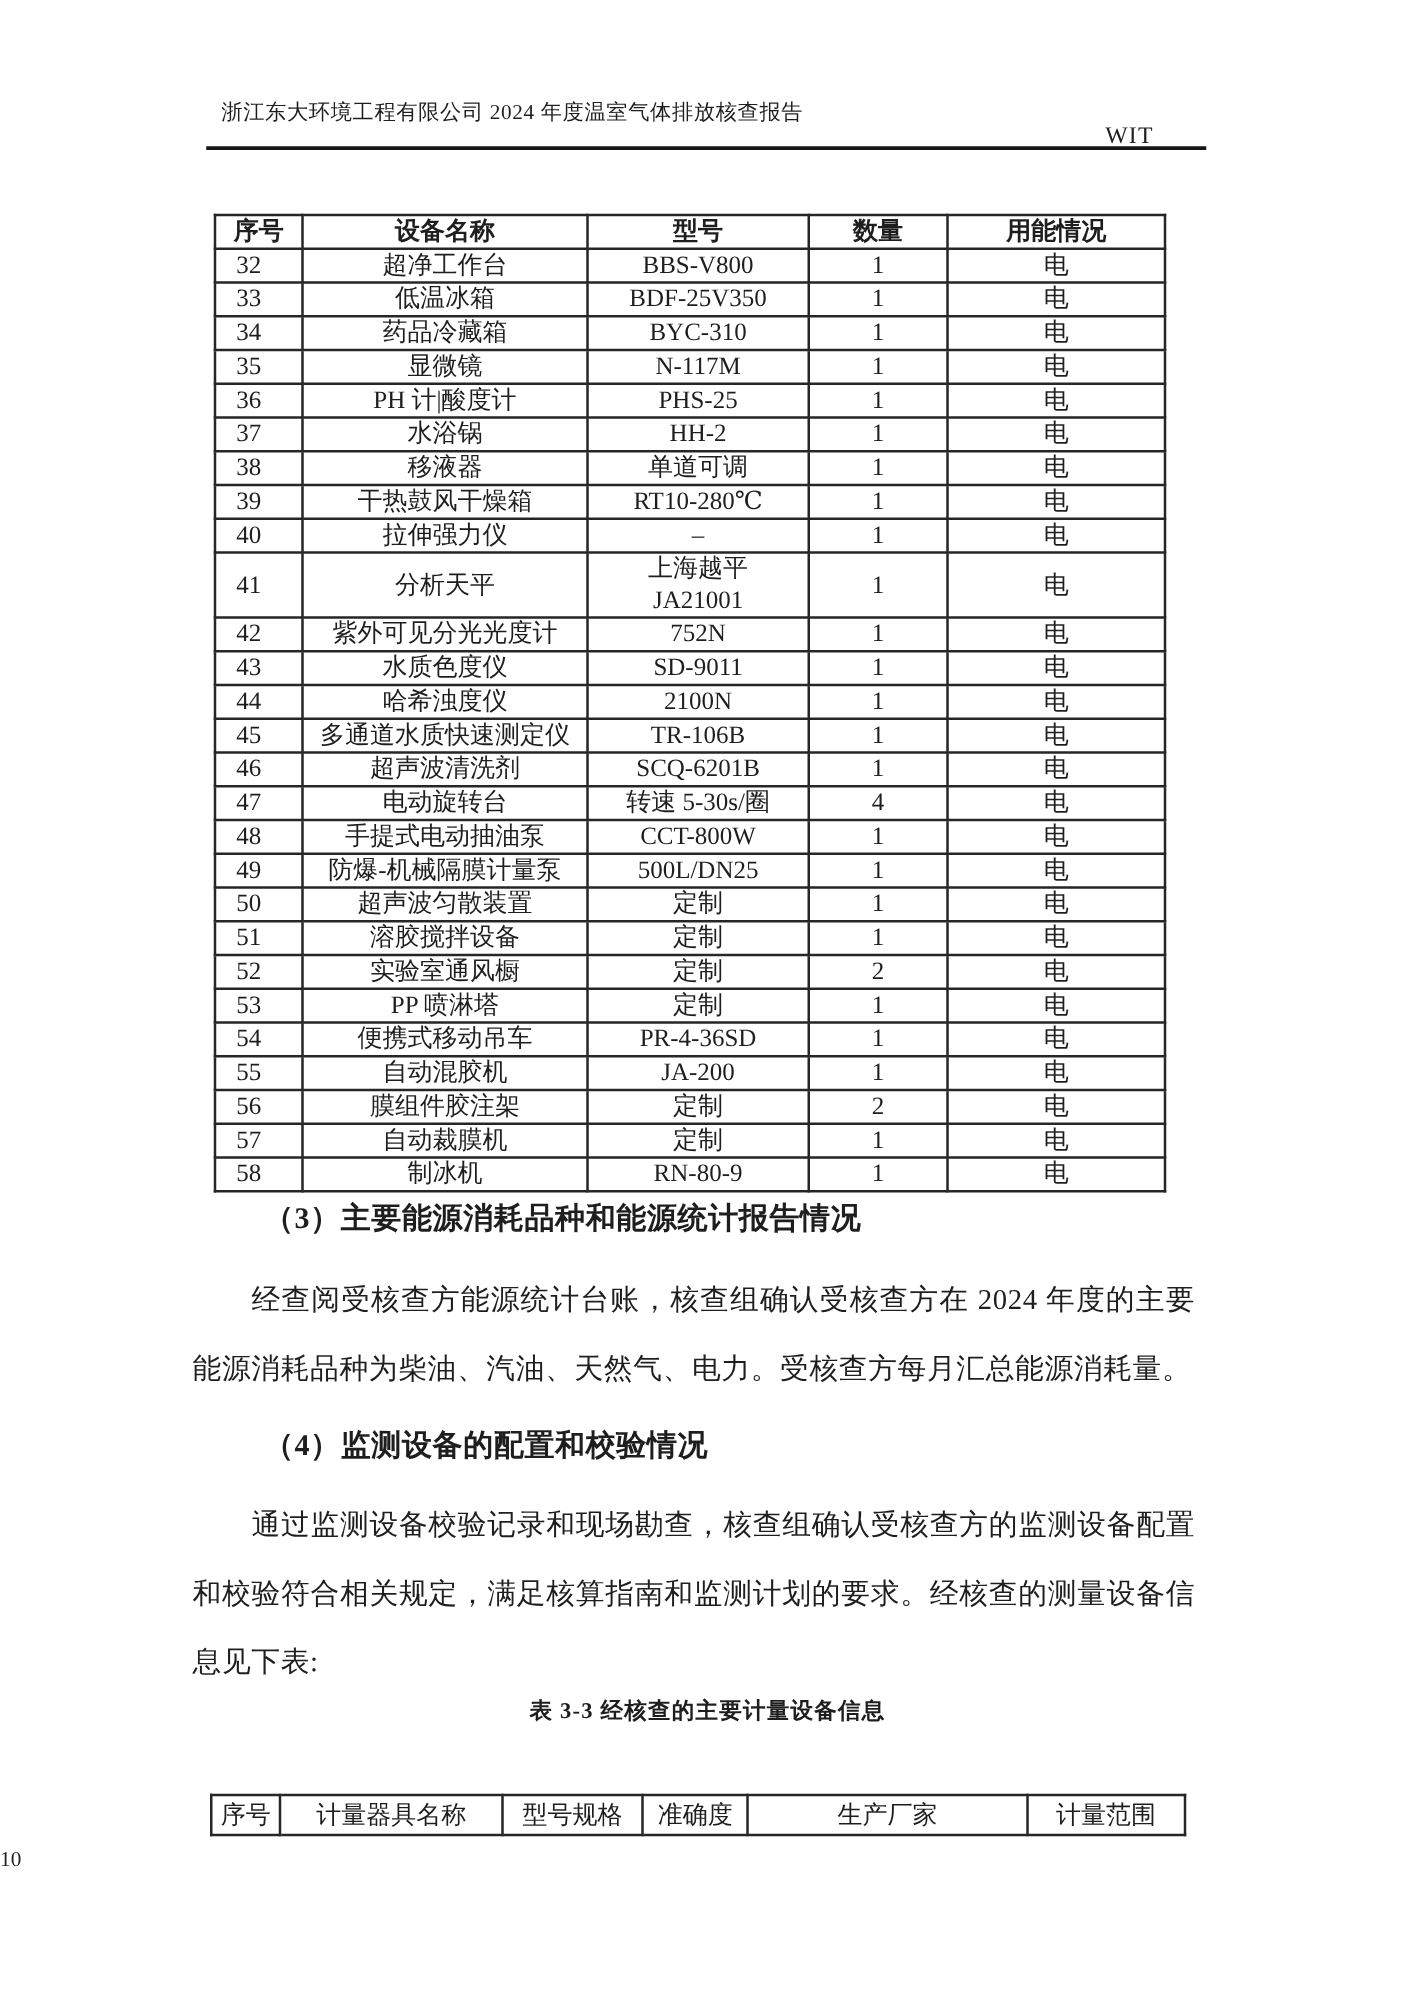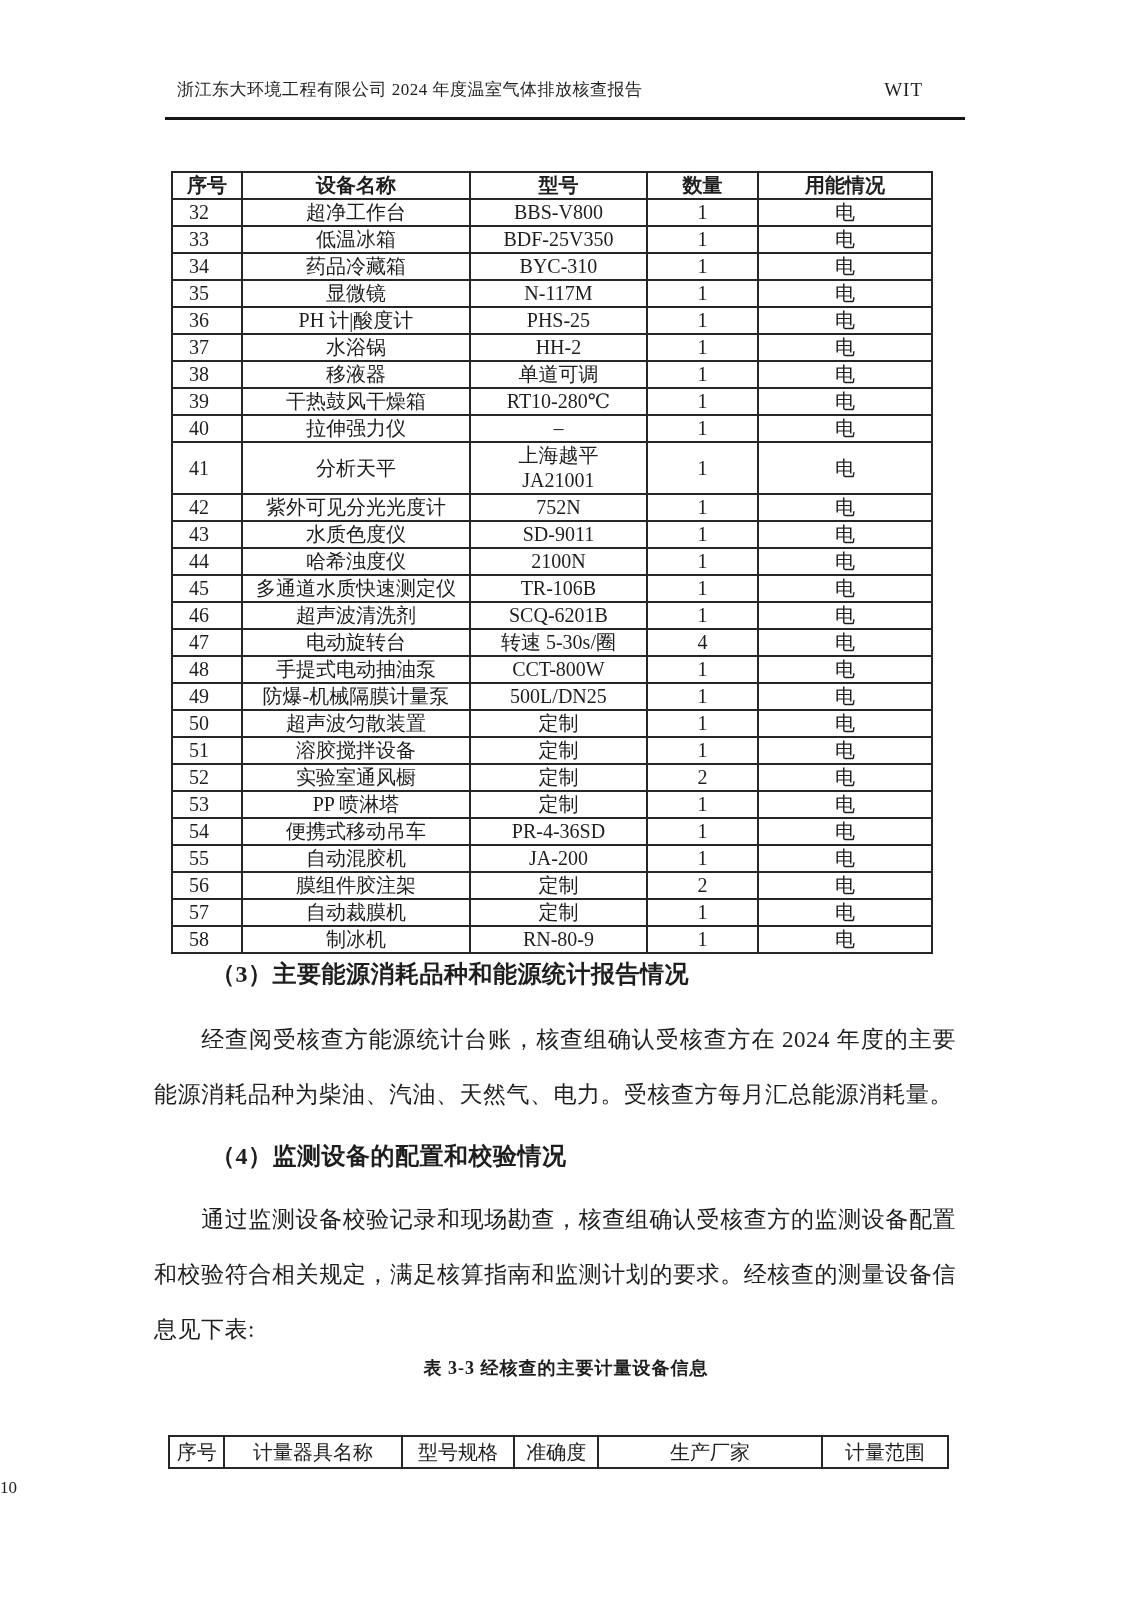--- a/index.html
+++ b/index.html
@@ -4,25 +4,25 @@
 <style>
   html,body { margin:0; padding:0; background:#ffffff; }
   .page {
     position:relative; width:1131px; height:1600px; background:#ffffff;
     font-family:"Liberation Serif","DejaVu Serif",serif; color:#1e1e1e;
     overflow:hidden;
   }
   
   .doc-header {
     position:absolute; top:78px; left:165px; width:800px;
-    display:flex; justify-content:space-between; align-items:flex-end;
+    display:flex; justify-content:space-between; 
     font-size:17px;
   }
   .doc-header .title { padding-left:12px; letter-spacing:0.5px; }
-  .doc-header .logo { margin-right:42px; font-size:19px; letter-spacing:1px; }
+  .doc-header .logo { margin-right:42px; font-size:19px; letter-spacing:1px;margin-top:20px; }
   .header-rule {
     position:absolute; top:117px; left:165px; width:800px; height:3px;
     background:#161616;
   }
   
   table { border-collapse:collapse; table-layout:fixed;margin-top:36px; }
   .equip {
     position:absolute; top:135px; left:171px; width:762px;
     font-size:20px;
   }

